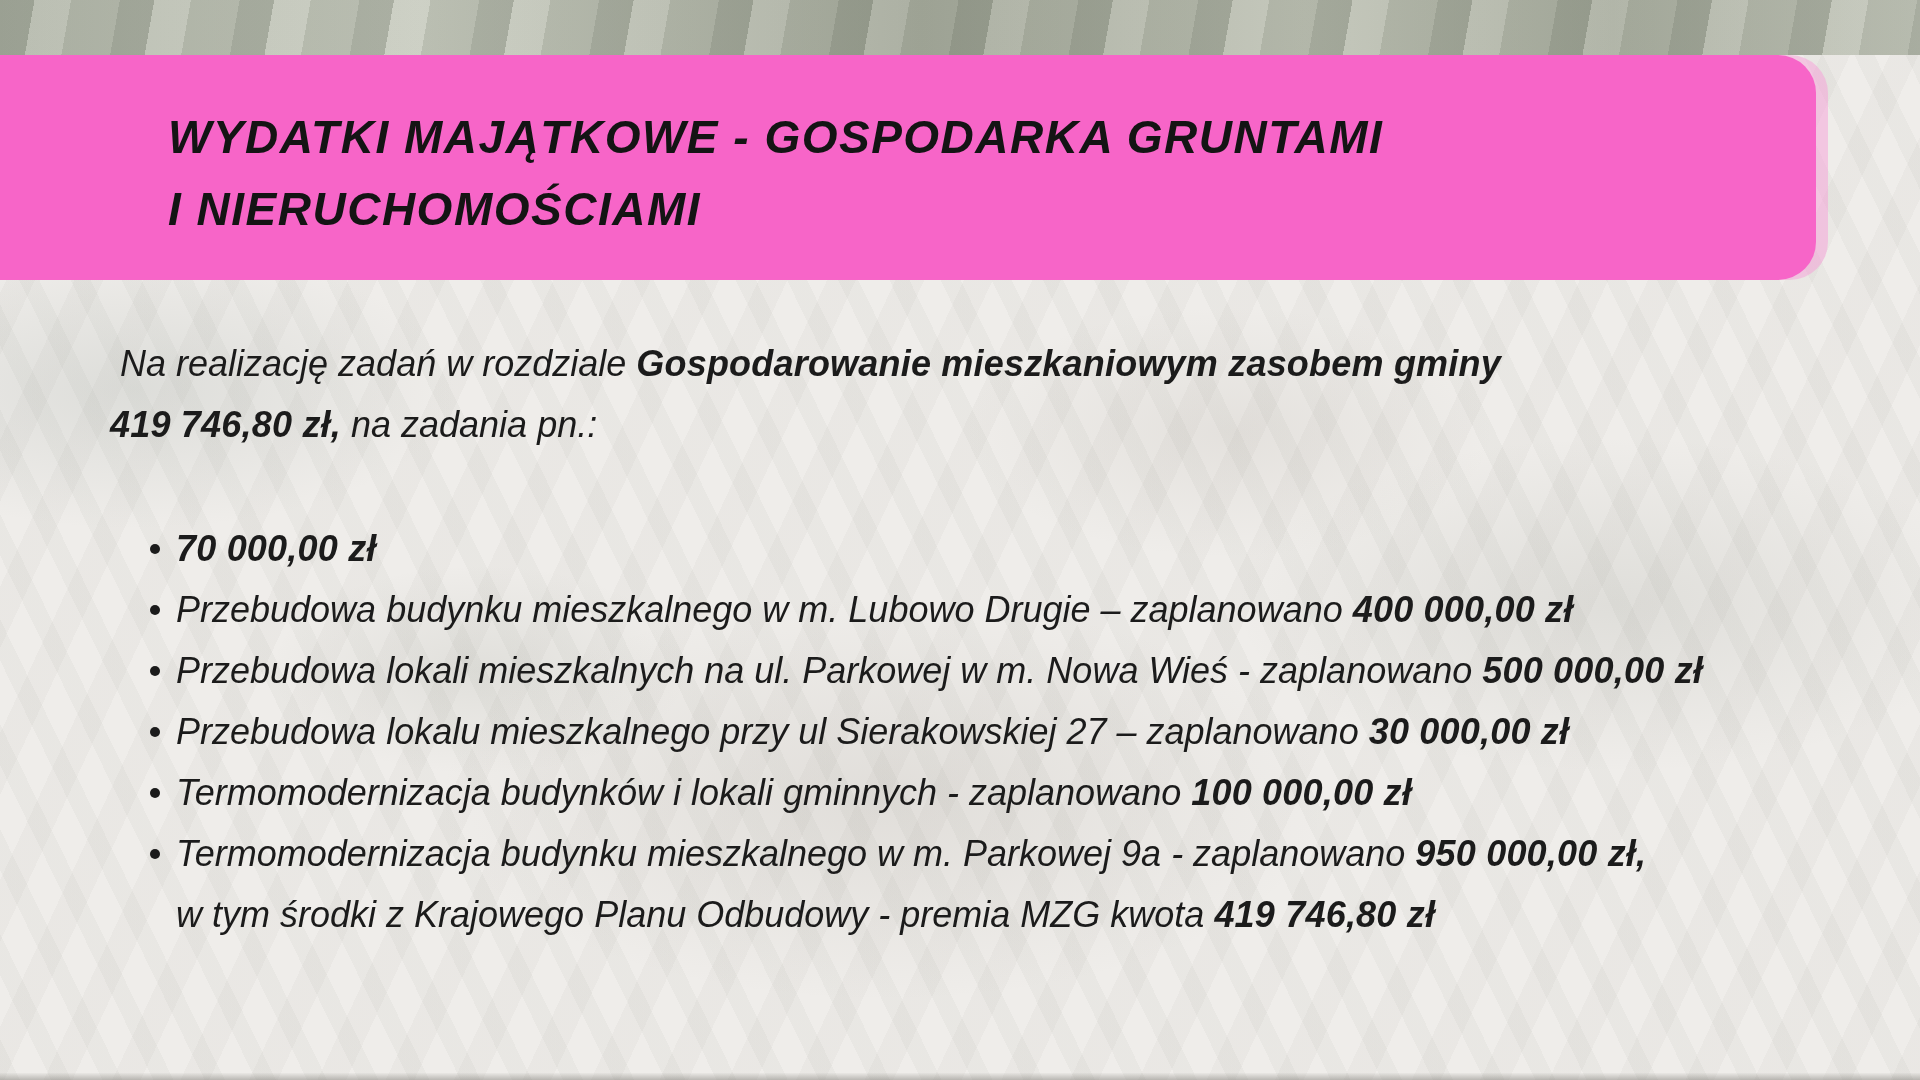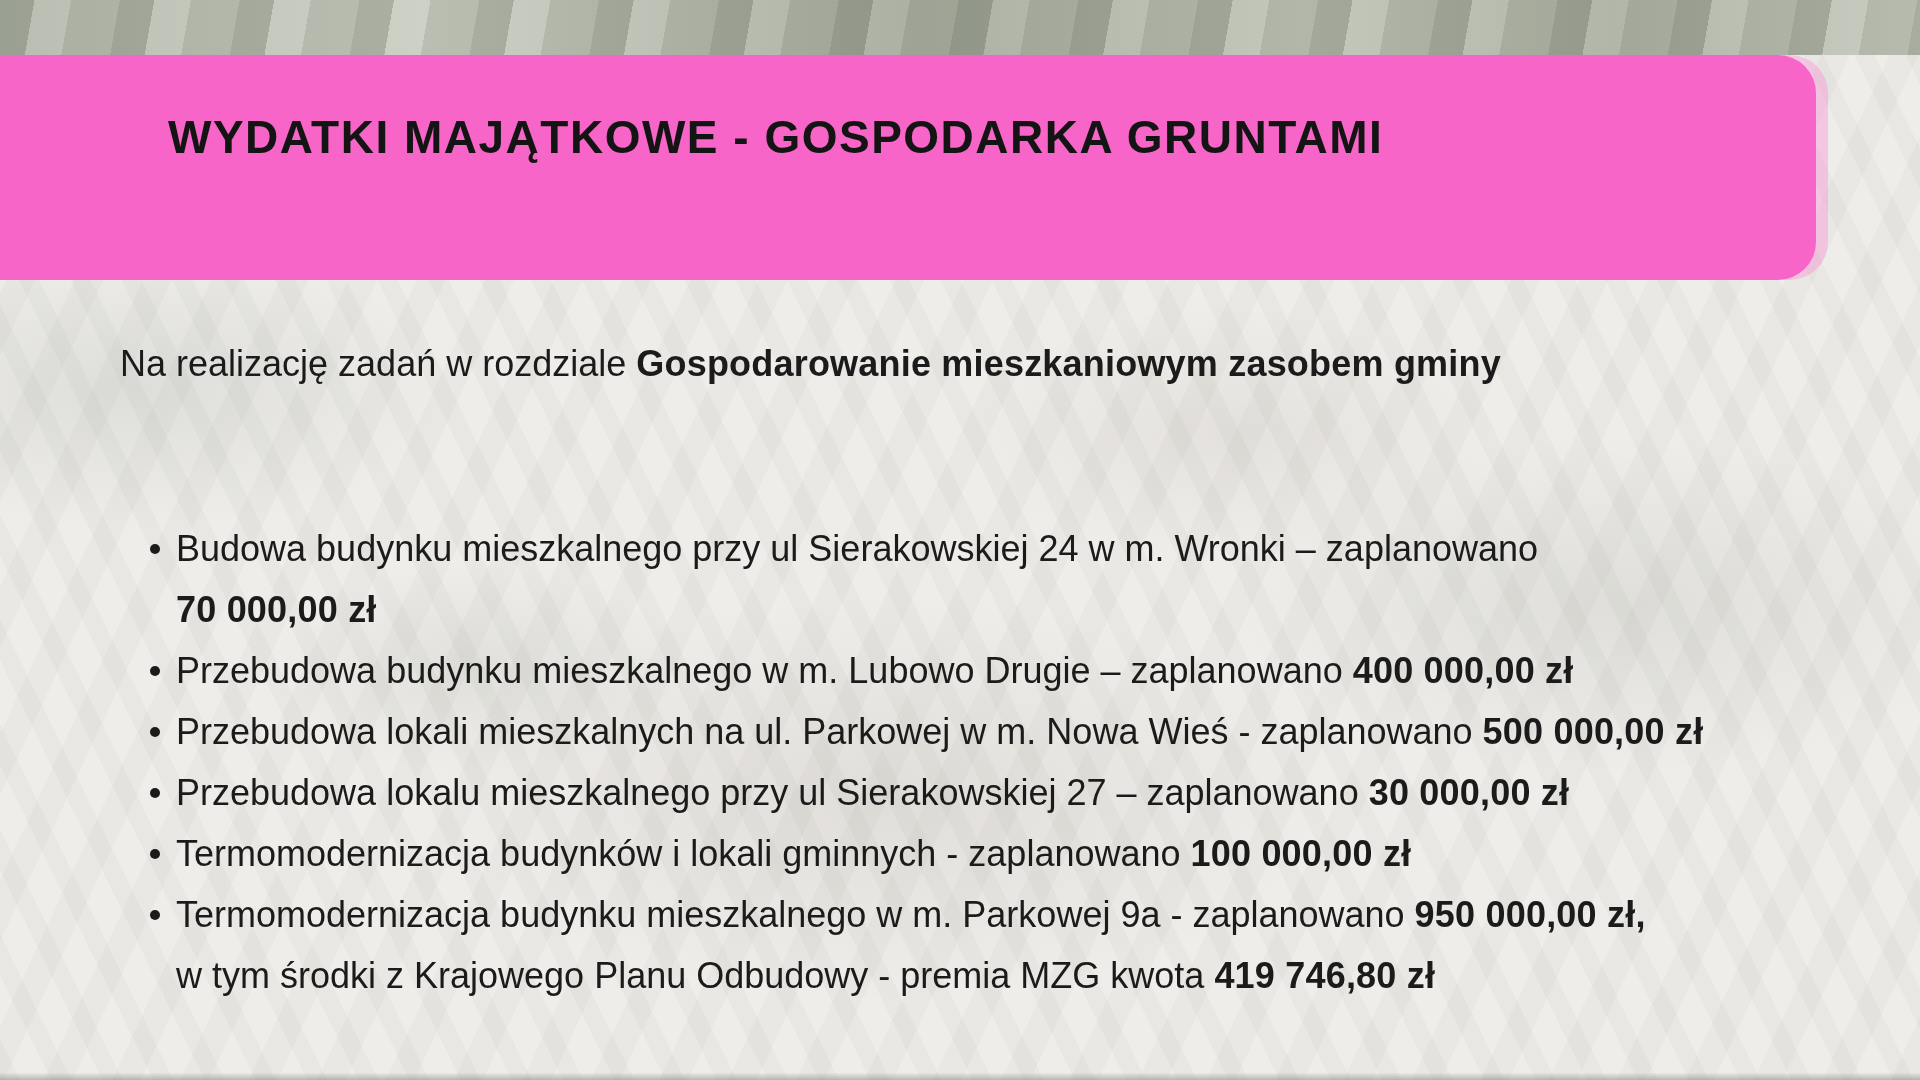--- a/index.html
+++ b/index.html
@@ -1,21 +1,21 @@
 <!DOCTYPE html>
 <html lang="pl"><head>
 <meta charset="utf-8">
 <style>
   html,body{margin:0;padding:0;}
   body{
     width:1920px;height:1080px;overflow:hidden;
     font-family:"Liberation Sans","DejaVu Sans",sans-serif;
     background:#efedea;
   }
-  .page{position:relative;width:1920px;height:1080px;overflow:hidden;}
+  .page{position:relative;width:1920px;height:1080px;overflow:hidden;font-style:italic;}
 
   
   .bg-photo{
     position:absolute;inset:0;
     background-color:#efedea;
     background-image:
       radial-gradient(ellipse 460px 200px at 7% 36%, rgba(148,158,152,0.20), transparent 70%),
       radial-gradient(ellipse 620px 280px at 46% 74%, rgba(120,112,100,0.12), transparent 72%),
       radial-gradient(ellipse 540px 240px at 84% 56%, rgba(108,114,102,0.12), transparent 70%),
       radial-gradient(ellipse 380px 180px at 64% 40%, rgba(130,120,108,0.10), transparent 70%),
@@ -71,30 +71,31 @@
 <body>
 
 <div class="page">
   <div class="bg-photo"></div>
   <div class="bg-top"></div>
   <div class="bg-bottom"></div>
 
   <div class="banner">
     <h1>
       <span class="title-line">WYDATKI MAJĄTKOWE - GOSPODARKA GRUNTAMI</span>
+      <span class="title-line">I NIERUCHOMOŚCIAMI</span>
     </h1>
   </div>
 
   <div class="paragraph" id="intro">
       <div class="tline"><span>&nbsp;Na realizację zadań w rozdziale </span><span class="b">Gospodarowanie mieszkaniowym zasobem gminy</span></div>
+      <div class="tline"><span class="b">419 746,80 zł,</span><span> na zadania pn.:</span></div>
     </div>
 
   <ul class="tasks" id="tasks">
       <li>
-        <div class="tline"><span>Budowa budynku mieszkalnego przy ul Sierakowskiej 24 w m. Wronki – zaplanowano</span></div>
         <div class="tline"><span class="b">70 000,00 zł</span></div>
       </li>
       <li>
         <div class="tline"><span>Przebudowa budynku mieszkalnego w m. Lubowo Drugie – zaplanowano </span><span class="b">400 000,00 zł</span></div>
       </li>
       <li>
         <div class="tline"><span>Przebudowa lokali mieszkalnych na ul. Parkowej w m. Nowa Wieś - zaplanowano </span><span class="b">500 000,00 zł</span></div>
       </li>
       <li>
         <div class="tline"><span>Przebudowa lokalu mieszkalnego przy ul Sierakowskiej 27 – zaplanowano </span><span class="b">30 000,00 zł</span></div>

